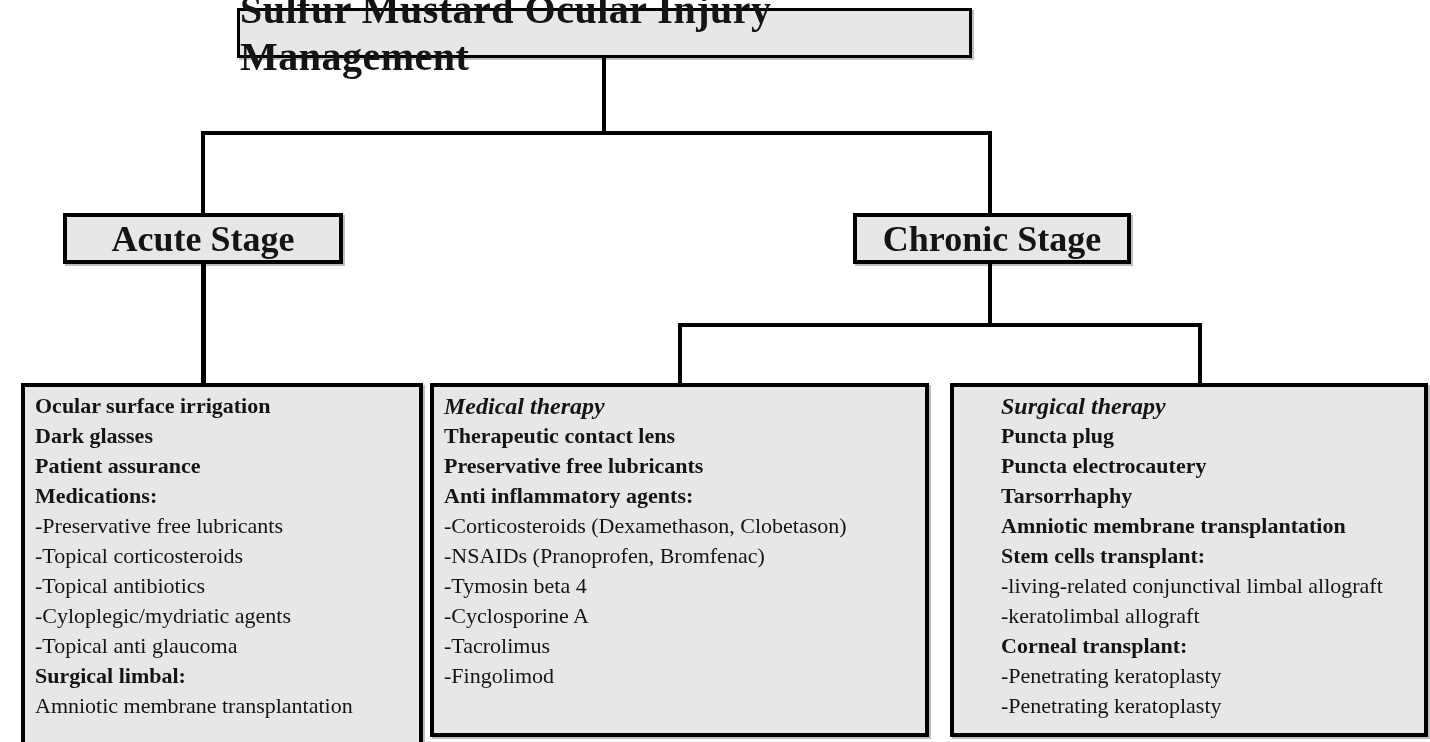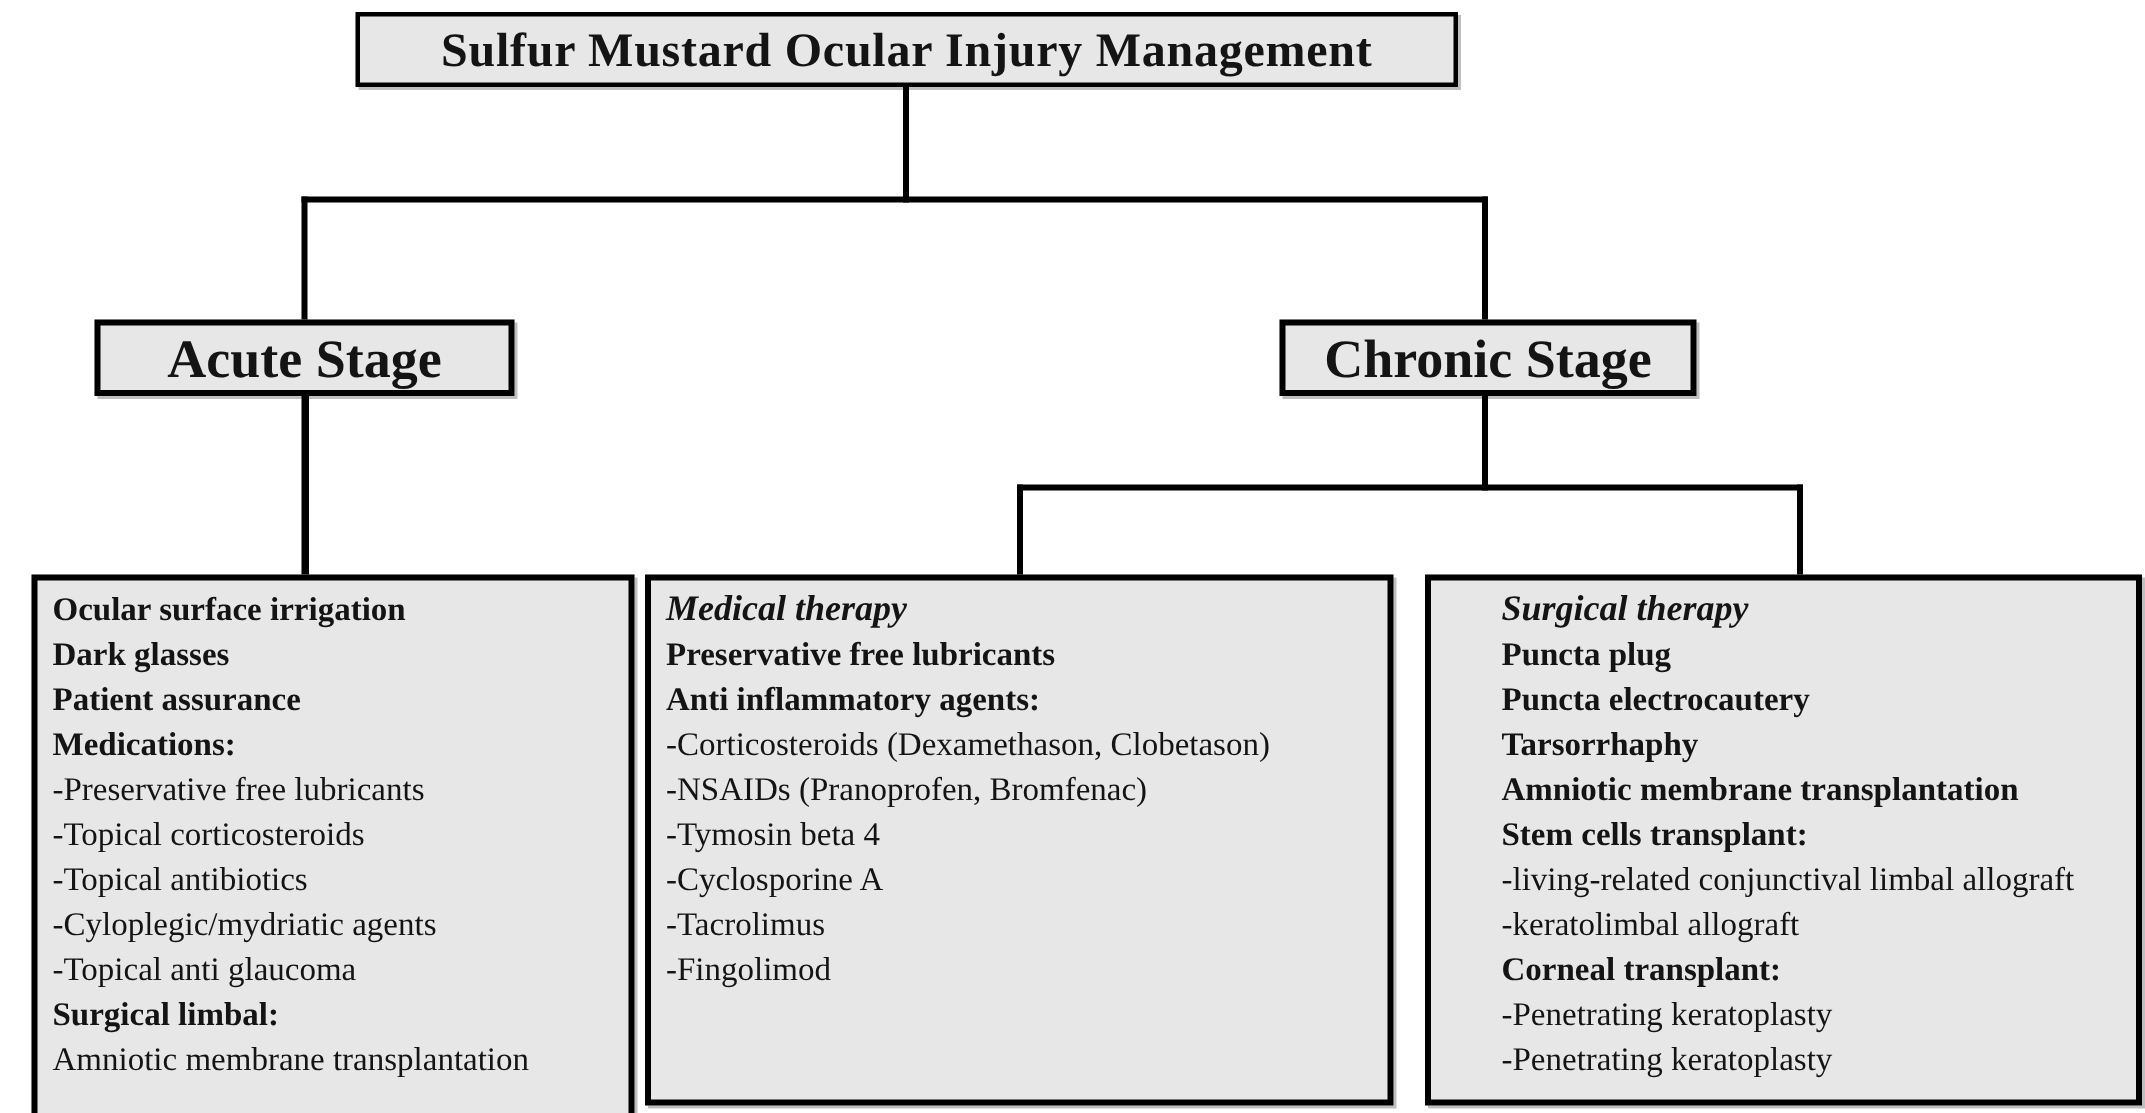--- a/index.html
+++ b/index.html
@@ -23,21 +23,21 @@
     border: 3px solid var(--border, #000000);
     display: flex;
     align-items: center;
     justify-content: center;
     font-weight: bold;
     box-shadow: 2px 2px 0 rgba(0,0,0,0.25);
   }
   .title-node {
     left: 237px; top: 8px;
     width: 735px; height: 50px;
-    font-size: 32px;
+    font-size: 40px;
     letter-spacing: 0.5px;
   }
   .stage-node {
     border-width: 4px;
     font-size: 36px;
   }
   .stage-node.acute   { left: 63px;  top: 213px; width: 280px; height: 51px; }
   .stage-node.chronic { left: 853px; top: 213px; width: 278px; height: 51px; text-align: right; }
 
   .leaf {
@@ -96,20 +96,21 @@
       <div class="line regular">-Topical corticosteroids</div>
       <div class="line regular">-Topical antibiotics</div>
       <div class="line regular">-Cyloplegic/mydriatic agents</div>
       <div class="line regular">-Topical anti glaucoma</div>
       <div class="line bold">Surgical limbal:</div>
       <div class="line regular">Amniotic membrane transplantation</div>
     </div>
 
   <div class="leaf medical-leaf">
       <div class="line bold-italic">Medical therapy</div>
+      <div class="line bold">Therapeutic contact lens</div>
       <div class="line bold">Preservative free lubricants</div>
       <div class="line bold">Anti inflammatory agents:</div>
       <div class="line regular">-Corticosteroids (Dexamethason, Clobetason)</div>
       <div class="line regular">-NSAIDs (Pranoprofen, Bromfenac)</div>
       <div class="line regular">-Tymosin beta 4</div>
       <div class="line regular">-Cyclosporine A</div>
       <div class="line regular">-Tacrolimus</div>
       <div class="line regular">-Fingolimod</div>
     </div>
 

